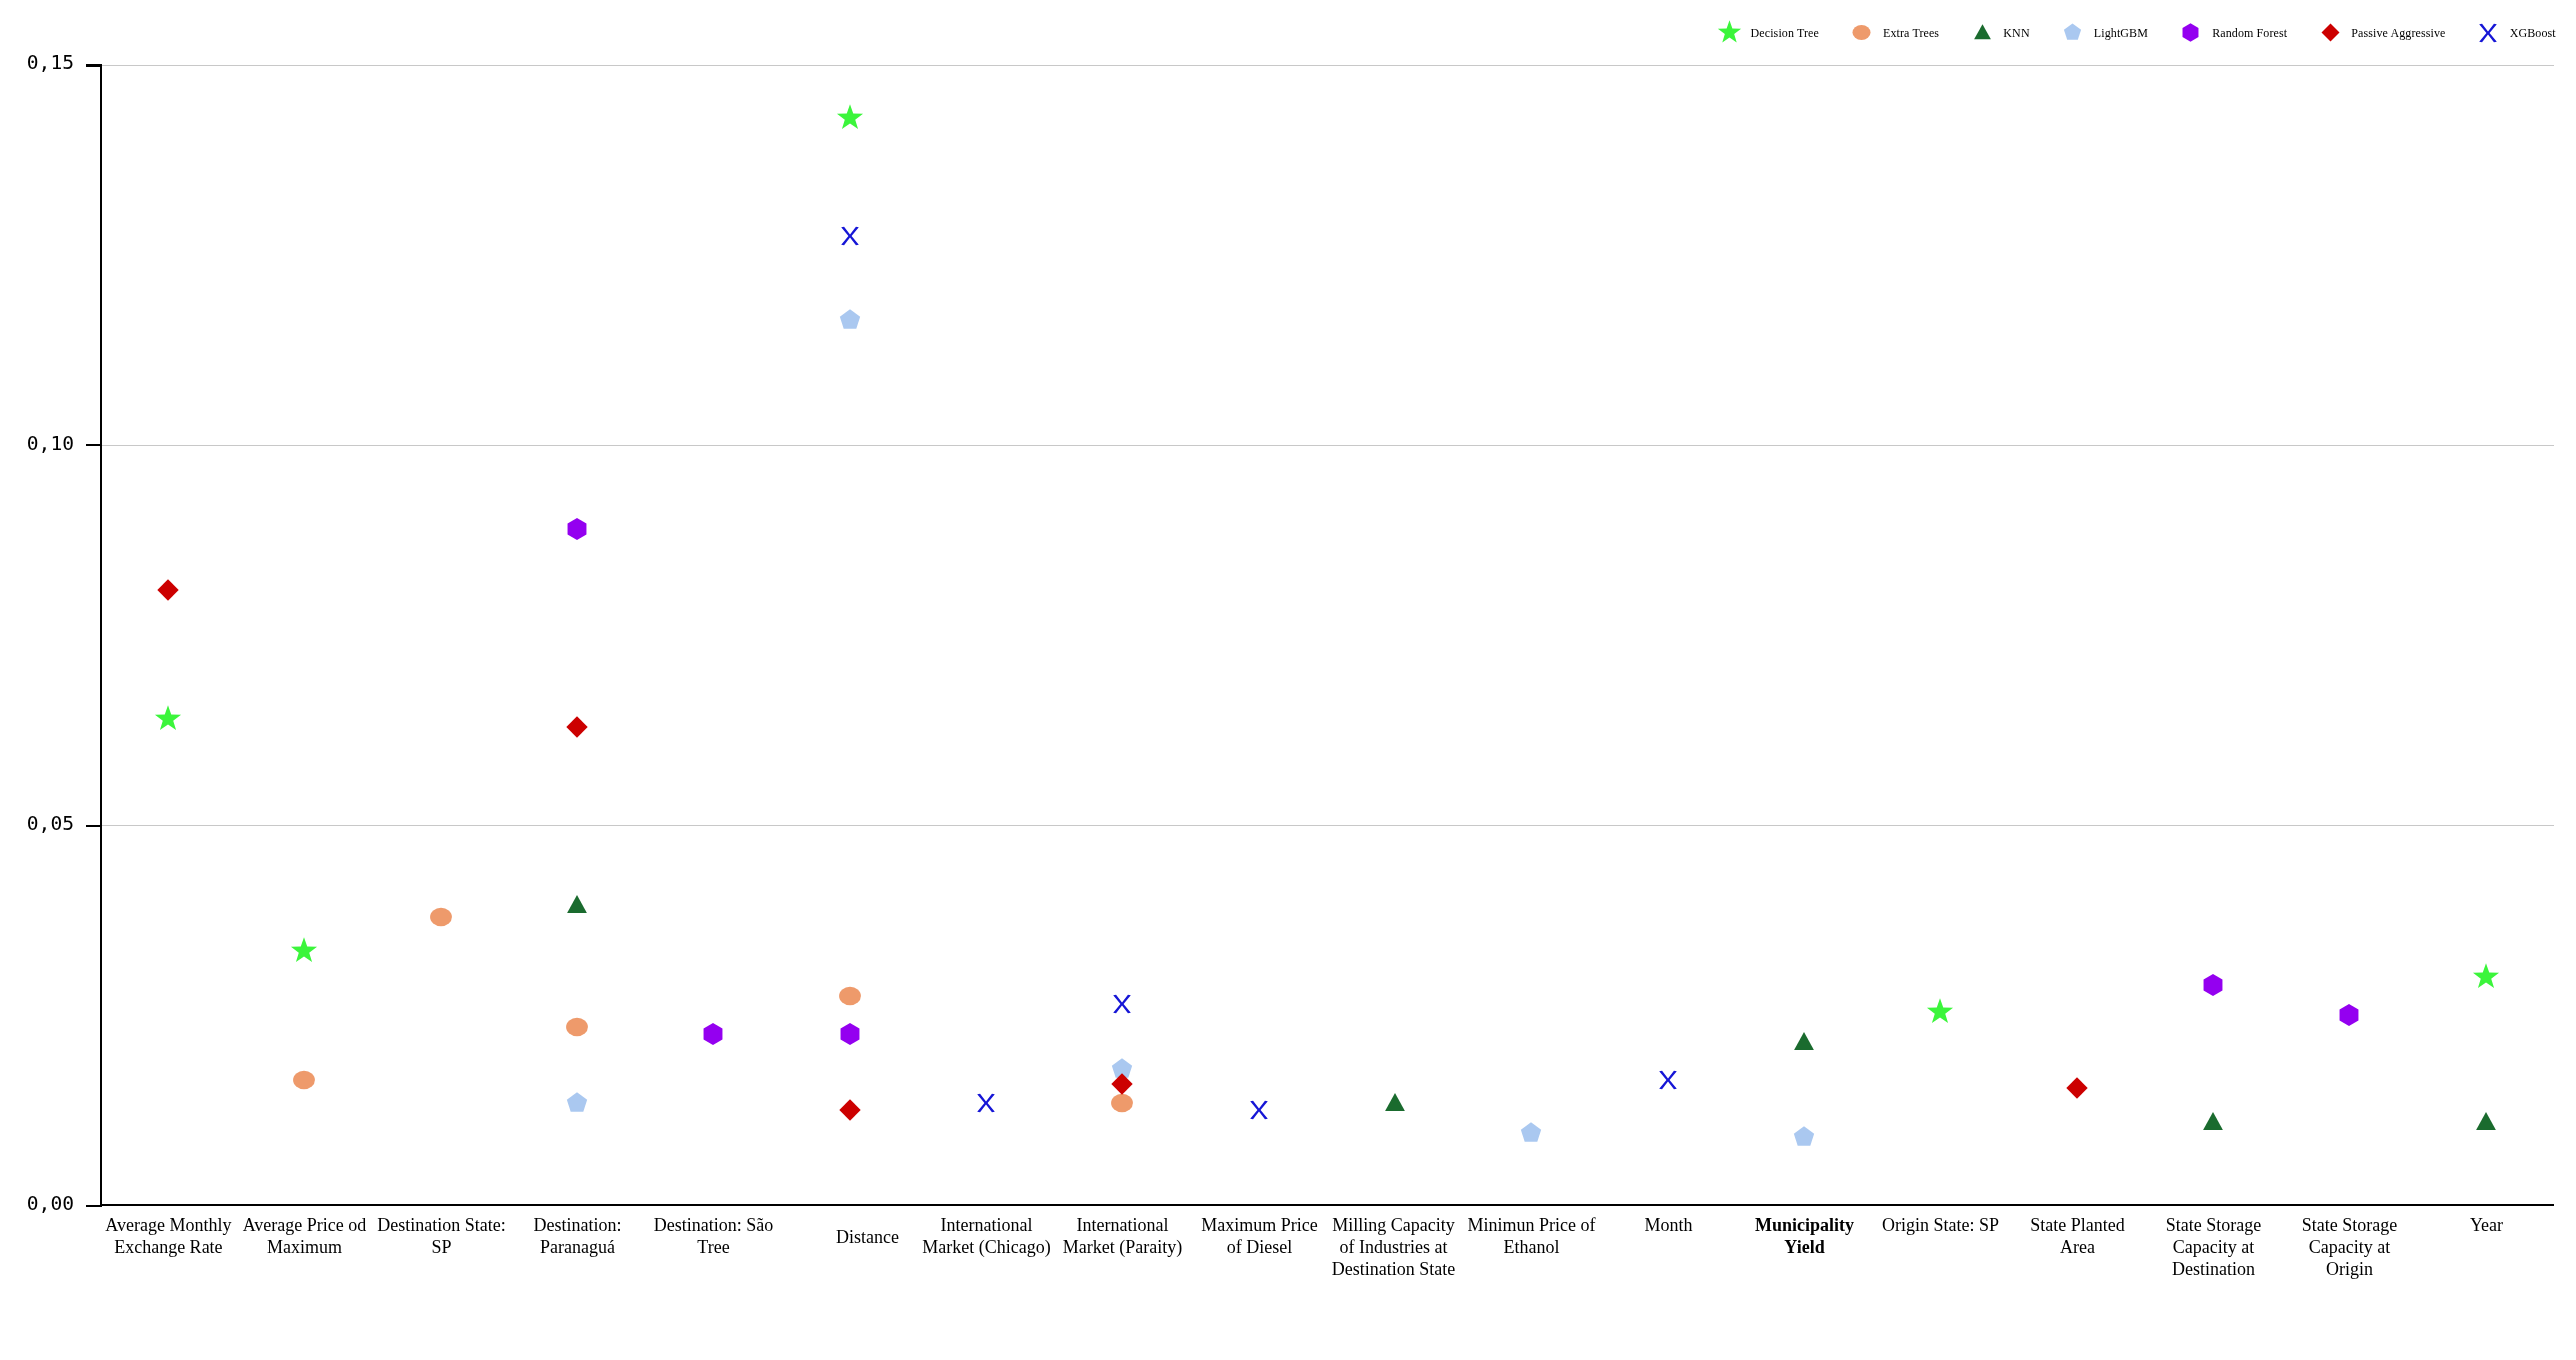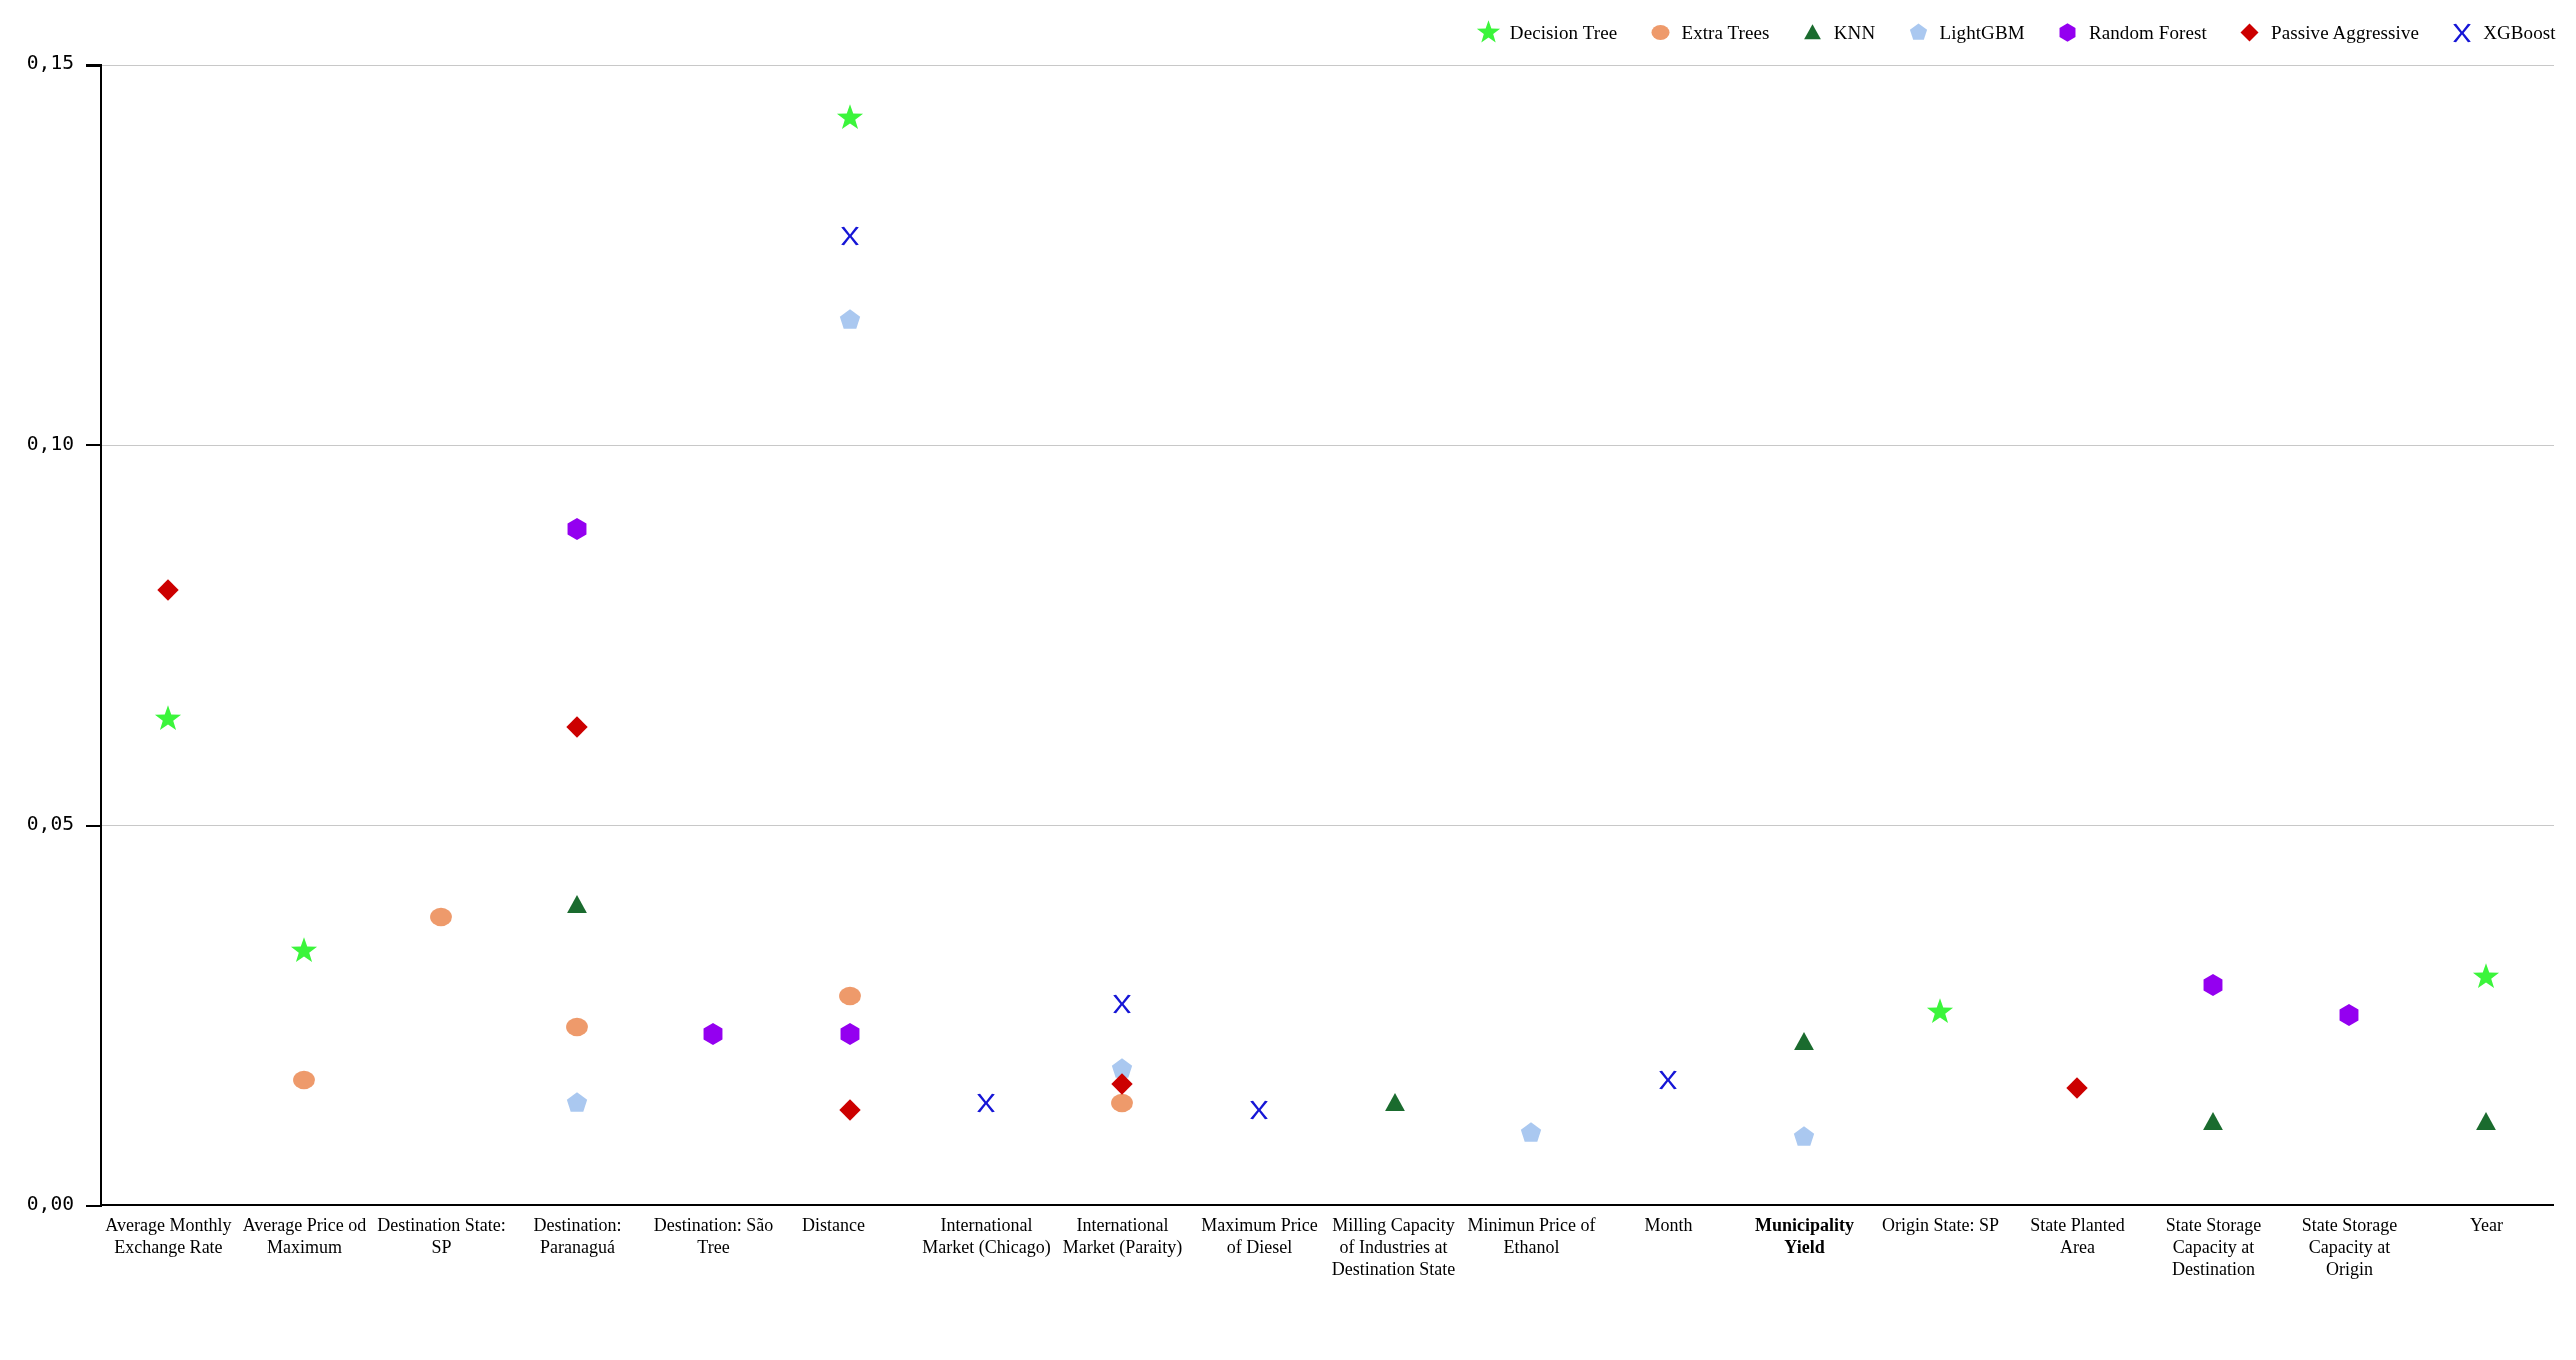--- a/index.html
+++ b/index.html
@@ -16,21 +16,21 @@
     position:absolute;left:0;top:16px;width:2576px;height:33px;
     display:flex;justify-content:flex-end;align-items:center;
     padding-right:20.3px;box-sizing:border-box;
   }
   .legend-item{display:flex;align-items:center;margin-left:30.5px;}
   .legend-item .lg-mark{
     width:25px;height:25px;display:flex;align-items:center;justify-content:center;
     margin-right:8.7px;flex:0 0 auto;
   }
   .legend-item .lg-label{
-    font-size:19px;line-height:1;white-space:nowrap;letter-spacing:0.1px;
+    font-size:12px;line-height:1;white-space:nowrap;letter-spacing:0.1px;
   }
 
   
   #plot{
     position:absolute;left:100px;top:65px;
     width:2454px;height:1141px;
   }
   .grid-line{
     position:absolute;left:0;width:100%;height:0.7px;background:#c8c8c8;
   }
@@ -324,21 +324,21 @@
         </div>
       </div>
   </div>
 
   <div id="xlabels">
       <div class="xcat" style="left: 2.9px; width: 131px;">Average Monthly Exchange Rate</div>
       <div class="xcat" style="left: 139px; width: 131px;">Average Price od Maximum</div>
       <div class="xcat" style="left: 276px; width: 131px;">Destination State: SP</div>
       <div class="xcat" style="left: 412px; width: 131px;">Destination: Paranaguá</div>
       <div class="xcat" style="left: 548px; width: 131px;">Destination: São Tree</div>
-      <div class="xcat" style="left: 668px; width: 131px;">Distance</div>
+      <div class="xcat" style="left: 702px; width: 131px; margin-top: 12px;">Distance</div>
       <div class="xcat" style="left: 821px; width: 131px;">International Market (Chicago)</div>
       <div class="xcat" style="left: 957px; width: 131px;">International Market (Paraity)</div>
       <div class="xcat" style="left: 1094px; width: 131px;">Maximum Price of Diesel</div>
       <div class="xcat" style="left: 1202px; width: 131px; margin-left: 26px;">Milling Capacity of Industries at Destination State</div>
       <div class="xcat" style="left: 1366px; width: 131px;">Minimun Price of Ethanol</div>
       <div class="xcat" style="left: 1503px; width: 131px;">Month</div>
       <div class="xcat" style="left: 1639px; width: 131px; font-weight: bold;">Municipality Yield</div>
       <div class="xcat" style="left: 1775px; width: 131px;">Origin State: SP</div>
       <div class="xcat" style="left: 1912px; width: 131px;">State Planted Area</div>
       <div class="xcat" style="left: 2048px; width: 131px;">State Storage Capacity at Destination</div>

